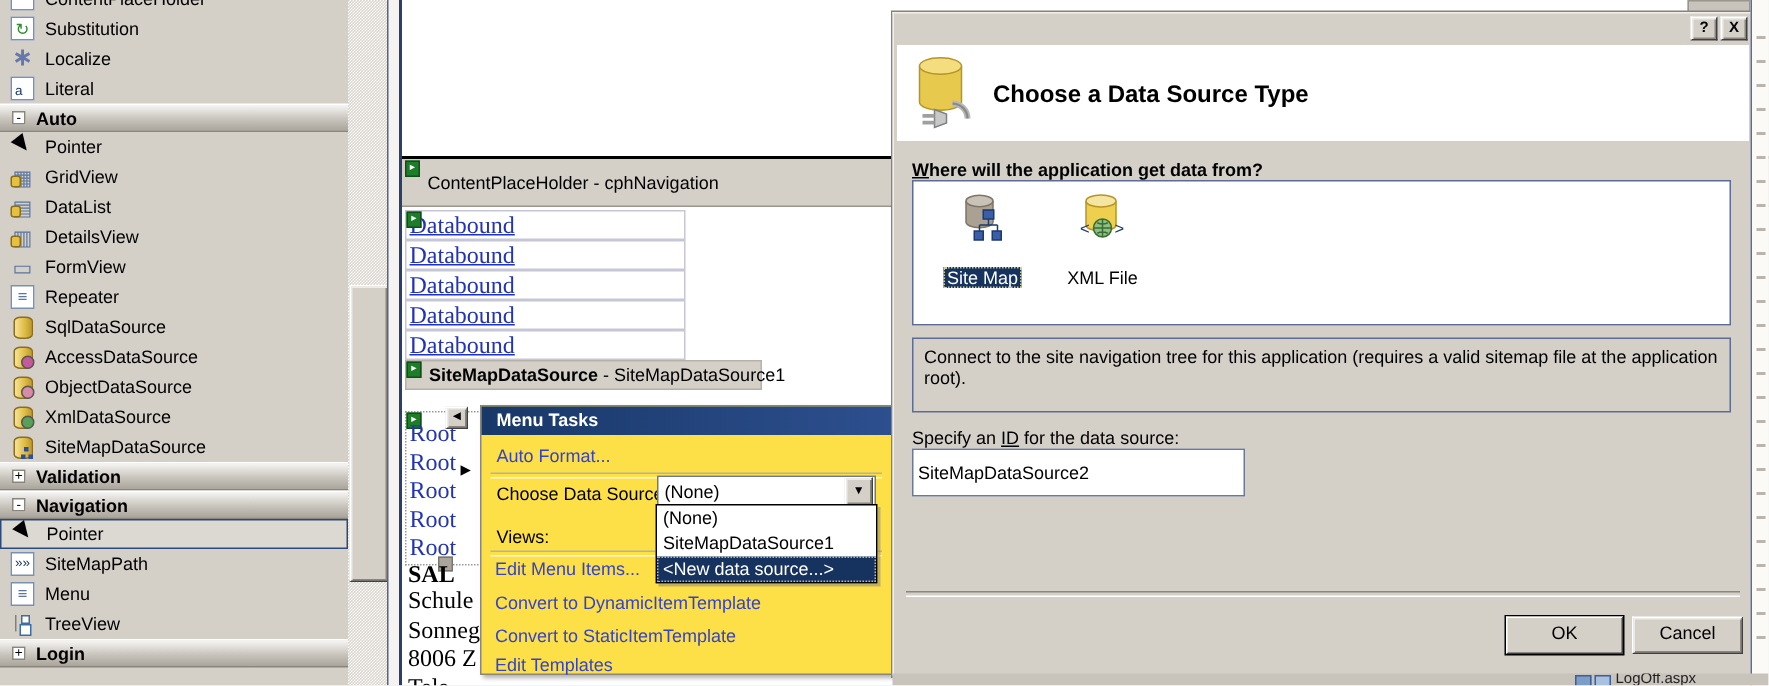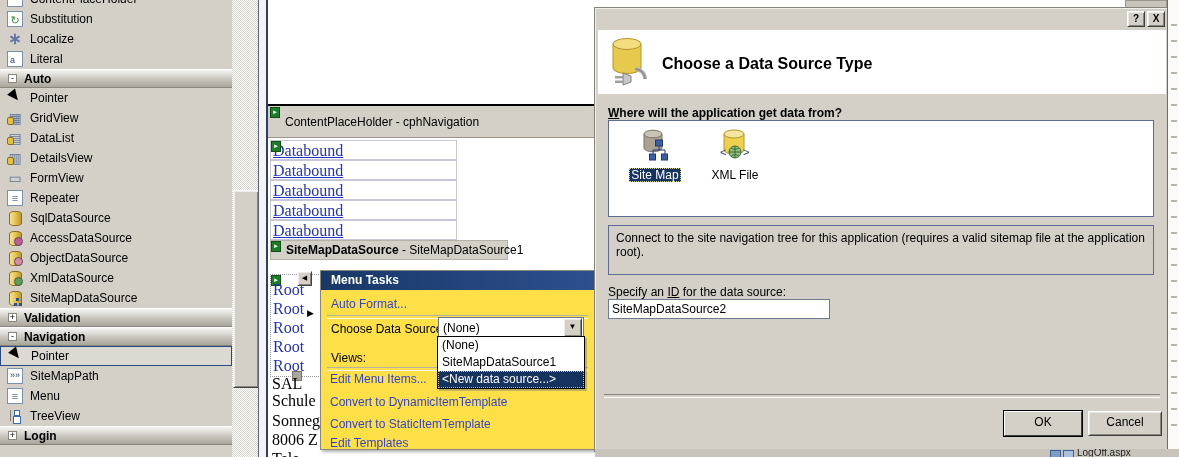--- a/index.html
+++ b/index.html
@@ -96,26 +96,26 @@
   .cap-btn{width:16px;height:14px;font-size:10px;font-weight:bold;line-height:13px;text-align:center}
   .dlg-head{position:absolute;left:2px;top:21px;right:2px;height:64px;background:#fff}
   .dlg-heading{position:absolute;left:64px;top:25px;font-weight:bold;font-size:16px}
   .wiz-icon{position:absolute;left:9px;top:5px}
   .question{position:absolute;left:12px;top:97px;font-weight:bold;font-size:12px}
   .mn{text-decoration:underline}
   .listbox{position:absolute;left:12px;top:111px;width:546px;height:97px;background:#fff;
            border:1px solid #5c6c94;box-sizing:border-box;display:flex;align-items:flex-start}
   .ds-item{margin-top:8px;display:flex;flex-direction:column;align-items:center;width:64px}
   .ds-item.first{margin-left:14px}.ds-item.second{margin-left:12px;width:72px}
-  .ds-label{font-size:12px;margin-top:2px;padding:0 2px}
+  .ds-label{font-size:12px;margin-top:12px;padding:0 2px}
   .ds-label.sel{background:#16325f;color:#fff;outline:1px dotted #cfcf90;outline-offset:-1px}
   .descbox{position:absolute;left:12px;top:216px;width:546px;height:50px;background:#d4d0c8;
            border:1px solid #5c6c94;box-sizing:border-box;padding:5px 7px;font-size:12px}
   .idlabel{position:absolute;left:12px;top:276px;font-size:12px}
-  .idinput{position:absolute;left:12px;top:290px;width:222px;height:20px;box-sizing:border-box;
+  .idinput{position:absolute;left:12px;top:290px;width:222px;height:32px;box-sizing:border-box;
            border:1px solid #6b7994;font-family:"Liberation Sans",sans-serif;font-size:12px;padding:1px 3px}
   .divider{position:absolute;left:8px;top:385px;width:556px;height:2px;
            border-top:1px solid #8a867e;border-bottom:1px solid #fff}
   .btn{position:absolute;height:23px;font-size:12px;text-align:center;line-height:21px}
   .btn-ok{left:408px;top:402px;width:76px;box-shadow:0 0 0 1px #000}
   .btn-cancel{left:492px;top:402px;width:72px}
   
   .sliver{position:absolute;left:1167px;top:0;width:12px;height:457px;background:#fbfaf7;
           border-left:1px solid #5c6c94;z-index:5}
   .sliver::before{content:"";position:absolute;left:3px;top:10px;width:6px;height:430px;
@@ -284,21 +284,21 @@
     <div class="root-box">
       <span class="gmark" style="left:0;top:0">▸</span>
       <div class="root-item" style="margin-top:5px"><span>Root</span></div>
       <div class="root-item"><span>Root</span><span class="root-arrow">▶</span></div>
       <div class="root-item"><span>Root</span></div>
       <div class="root-item"><span>Root</span></div>
       <div class="root-item"><span>Root</span></div>
     </div>
     <div class="handle"></div>
 
-    <div class="addr" style="top:375px;font-weight:normal">SAL</div>
+    <div class="addr" style="top:375px;font-weight:bold">SAL</div>
     <div class="addr" style="top:392px">Schule</div>
     <div class="addr" style="top:412px">Sonneg</div>
     <div class="addr" style="top:431px">8006 Z</div>
     <div class="addr" style="top:450px">Tele</div>
   </div>
 
   <div class="collapse-btn r3d">◀</div>
 
   <div class="tasks">
     <div class="tasks-title">Menu Tasks</div>

